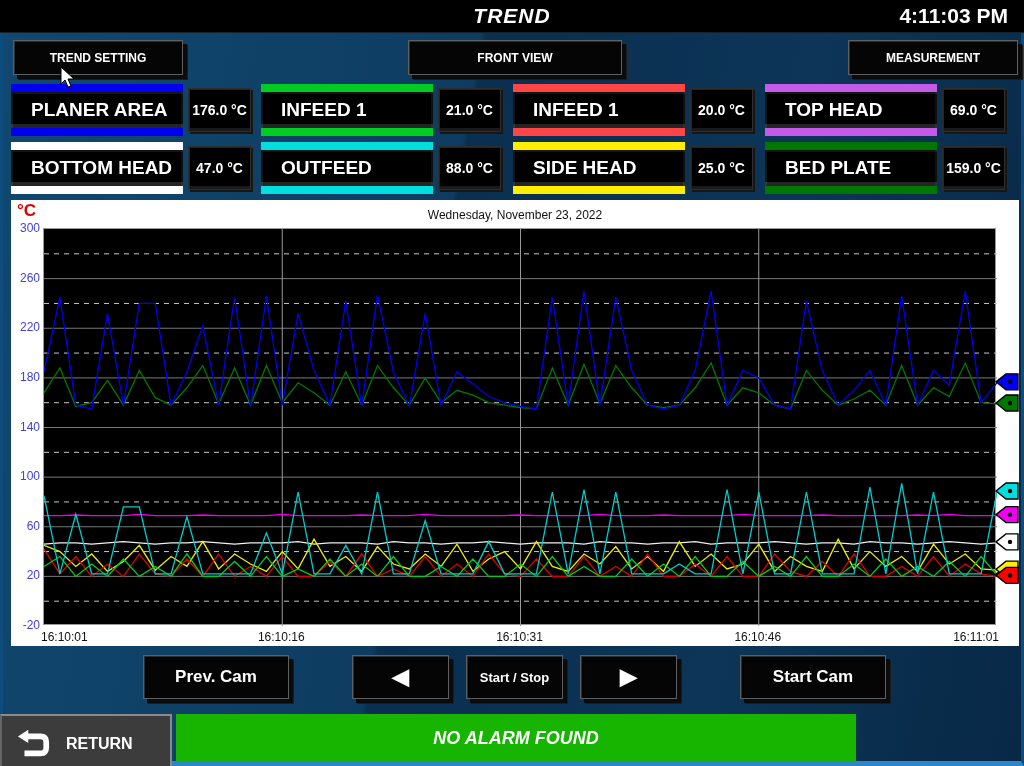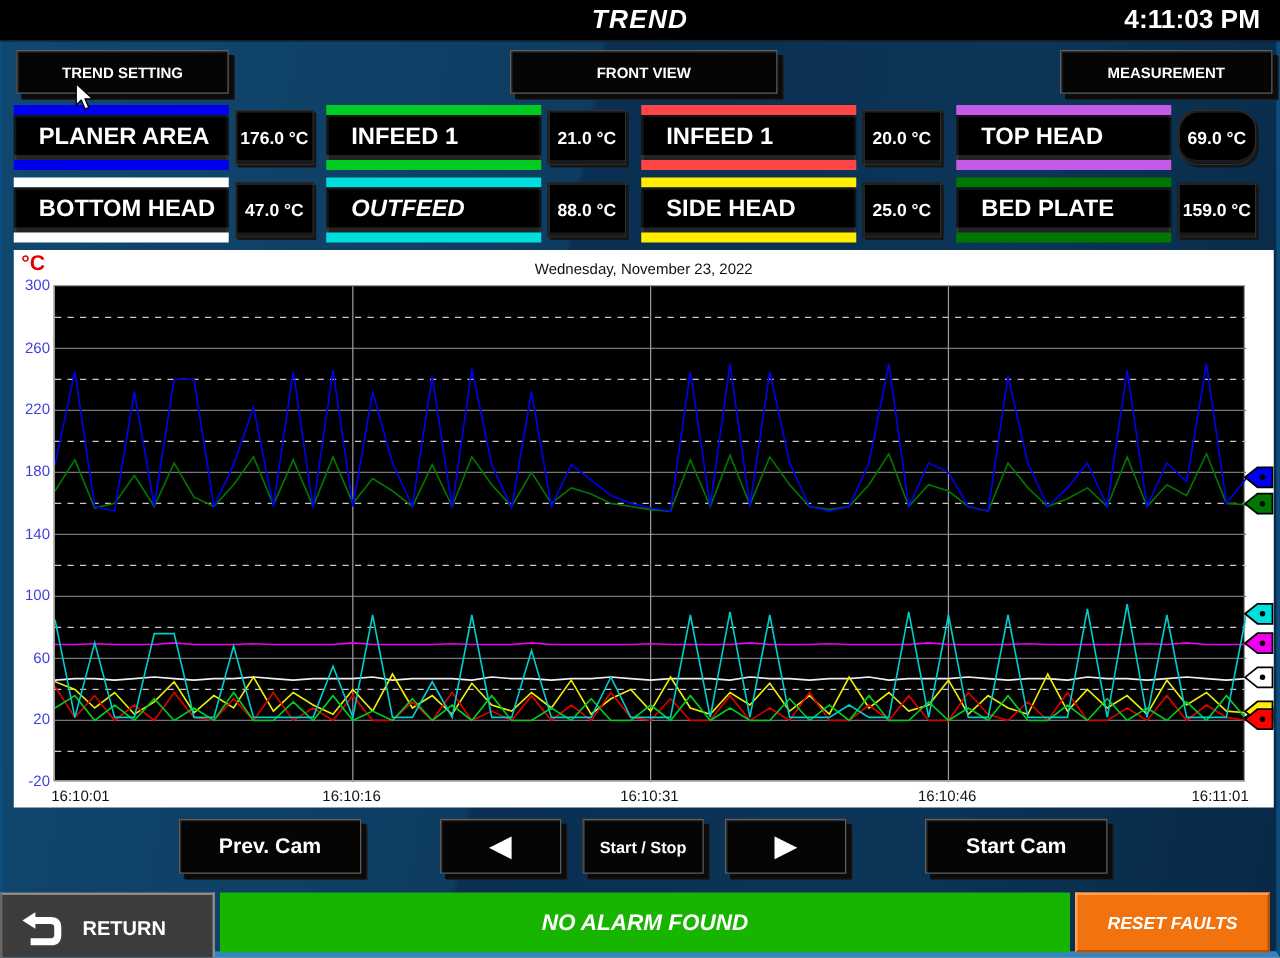--- a/index.html
+++ b/index.html
@@ -132,28 +132,28 @@
         <div class="stripe" style="background: rgb(255, 69, 69);"></div>
         <div class="face">INFEED 1</div>
         <div class="stripe" style="background: rgb(255, 69, 69);"></div>
       </div>
       <div class="chanval" style="left: 687px; top: 88px;">20.0 °C</div>
       <div class="chan" style="left: 762px; top: 84px;">
         <div class="stripe" style="background: rgb(195, 90, 232);"></div>
         <div class="face">TOP HEAD</div>
         <div class="stripe" style="background: rgb(195, 90, 232);"></div>
       </div>
-      <div class="chanval" style="left: 939px; top: 88px; border-radius: 16px;">69.0 °C</div>
+      <div class="chanval" style="left: 939px; top: 88px;">69.0 °C</div>
       <div class="chan" style="left: 8px; top: 142px;">
         <div class="stripe" style="background: rgb(255, 255, 255);"></div>
         <div class="face">BOTTOM HEAD</div>
         <div class="stripe" style="background: rgb(255, 255, 255);"></div>
       </div>
       <div class="chanval" style="left: 185px; top: 146px;">47.0 °C</div>
-      <div class="chan" style="left: 258px; top: 142px; font-style: italic;">
+      <div class="chan" style="left: 258px; top: 142px;">
         <div class="stripe" style="background: rgb(0, 222, 222);"></div>
         <div class="face">OUTFEED</div>
         <div class="stripe" style="background: rgb(0, 222, 222);"></div>
       </div>
       <div class="chanval" style="left: 435px; top: 146px;">88.0 °C</div>
       <div class="chan" style="left: 510px; top: 142px;">
         <div class="stripe" style="background: rgb(255, 238, 0);"></div>
         <div class="face">SIDE HEAD</div>
         <div class="stripe" style="background: rgb(255, 238, 0);"></div>
       </div>
@@ -263,18 +263,15 @@
     <div class="return-btn">
       <svg width="34" height="32" viewBox="0 0 36 32">
         <path d="M11 8 H26 Q32 8 32 14 V20 Q32 26 26 26 H9" fill="none" stroke="#fff" stroke-width="6"></path>
         <polygon points="13,1 13,15 2,8" fill="#fff"></polygon>
       </svg>
       <span>RETURN</span>
     </div>
     <div class="alarm-bar" id="alarm-bar" style="background: rgb(23, 180, 0);">
       <span>NO ALARM FOUND</span>
     </div>
-    <div class="reset-btn" id="reset-btn" style="background: rgb(242, 114, 13);">
-      <span>RESET FAULTS</span>
-    </div>
   </div>
 
 </div>
 
 </body></html>

